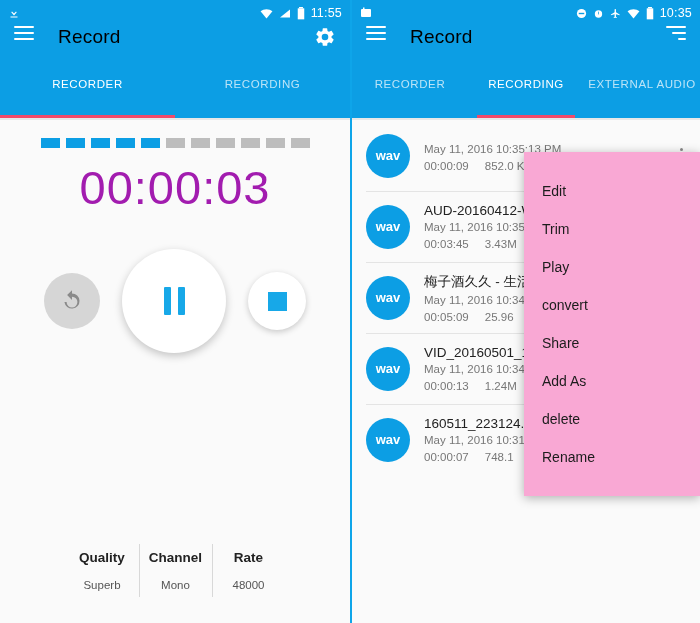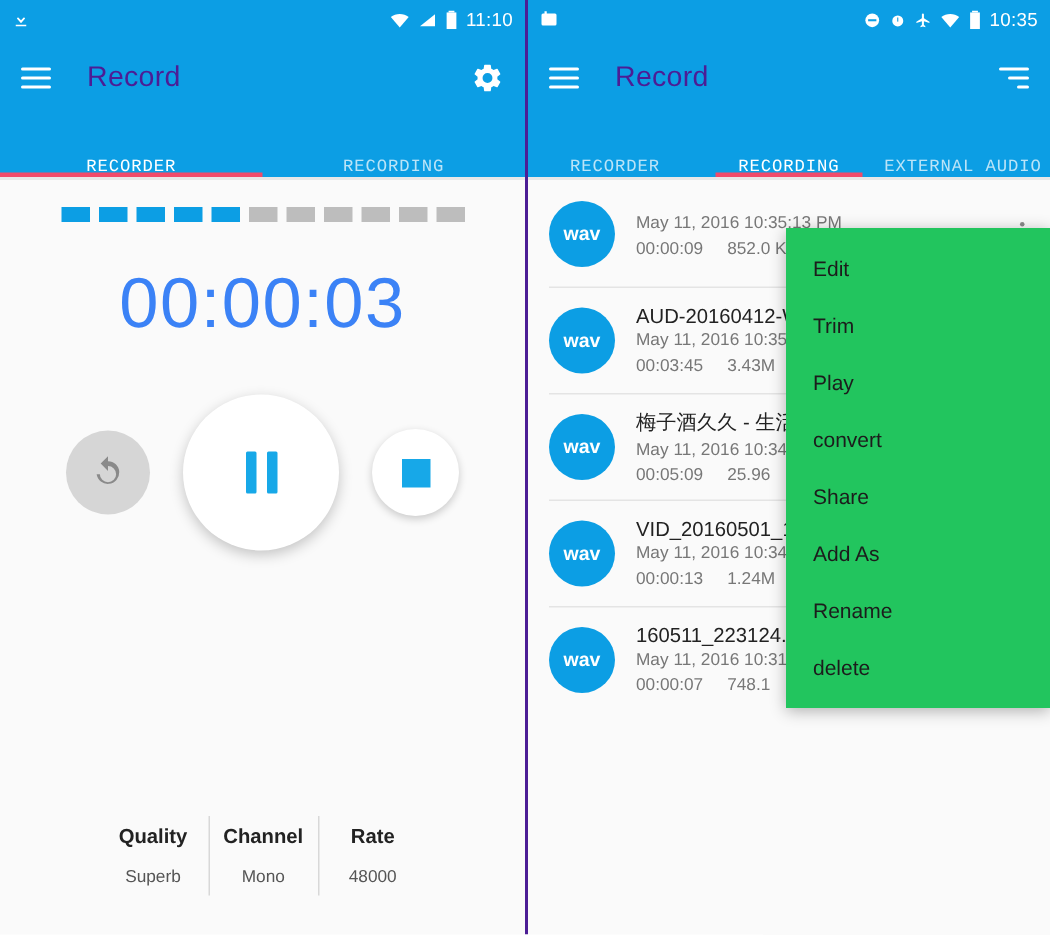--- a/index.html
+++ b/index.html
@@ -5,72 +5,72 @@
   * { box-sizing: border-box; margin: 0; padding: 0; }
   body {
     width: 700px; height: 623px;
     font-family: "Liberation Sans", sans-serif;
     background: #ffffff;
     overflow: hidden;
   }
   .screens { display: flex; width: 700px; height: 623px; }
   .screen { position: relative; overflow: hidden; }
   .screen.left { width: 350px; height: 623px; background: #fafafa; }
-  .screen.right { width: 350px; height: 623px; background: #fafafa; border-left: 2px solid #4c1d95; }
+  .screen.right { width: 350px; height: 623px; background: #fafafa; border-left: 2px solid #0ea5e9; }
 
   
   .statusbar {
     height: 26px; background: #0c9ee4; color: #fff;
     display: flex; align-items: center; padding: 0 8px;
     font-size: 12px;
   }
   .statusbar.dark { background: #0c9ee4; }
   .sb-left { display: flex; align-items: center; gap: 6px; }
   .sb-right { margin-left: auto; display: flex; align-items: center; gap: 6px; }
   .sb-time { font-size: 12.5px; letter-spacing: .2px; }
   .sb-icon { display: inline-flex; align-items: center; justify-content: center; }
 
   
   .appbar {
-    background: #0c9ee4; color: #4c1d95;
-    height: 52px; display: flex; align-items: center; padding: 0 14px;
+    background: #0c9ee4; color: #000000;
+    height: 52px; display: flex; align-items: flex-start; padding: 0 14px;
   }
   .appbar .title { font-size: 19px; font-weight: 500; margin-left: 24px; letter-spacing: .2px; }
   .appbar .spacer { flex: 1; }
   .hamburger { width: 20px; height: 14px; display: flex; flex-direction: column; justify-content: space-between; cursor: pointer; }
   .hamburger i { display: block; height: 2px; background: #fff; border-radius: 1px; }
   .sortlines { width: 20px; height: 14px; display: flex; flex-direction: column; justify-content: space-between; align-items: flex-end; }
   .sortlines i { display: block; height: 2px; background: #fff; border-radius: 1px; }
   .sortlines i:nth-child(1) { width: 20px; }
   .sortlines i:nth-child(2) { width: 14px; }
   .sortlines i:nth-child(3) { width: 8px; }
 
   
   .tabs { background: #0c9ee4; display: flex; height: 40px; position: relative; }
   .tab {
-    flex: 1; display: flex; align-items: flex-end; justify-content: center;
+    flex: 1; display: flex; align-items: flex-start; justify-content: center;
     color: rgba(255,255,255,.72); font-size: 11.5px; letter-spacing: .6px;
-    font-weight: 500; position: relative; cursor: pointer; font-family: Liberation Mono, monospace;
+    font-weight: 500; position: relative; cursor: pointer;
   }
   .tab.active { color: #fff; }
   .tab.active::after {
     content: ""; position: absolute; bottom: 0; left: 8%; right: 8%;
     height: 3px; background: #f24a6a;
   }
   .tabs.two .tab.active::after { left: 0; right: 0; background: #f24a6a; }
   .tabs-underline { height: 2px; background: #e8e8e8; }
 
   
   .left-body { background: #fafafa; height: 505px; position: relative; }
   .level-meter { display: flex; gap: 6px; justify-content: center; padding-top: 18px; }
   .level-meter span { width: 19px; height: 10px; background: #bdbdbd; display: block; }
   .level-meter span.on { background: #0c9ee4; }
   .timer {
-    text-align: center; color: #3b82f6; font-size: 47px; font-weight: 300;
-    letter-spacing: 1px; margin-top: 26px;
+    text-align: center; color: #a21caf; font-size: 47px; font-weight: 300;
+    letter-spacing: 1px; margin-top: 12px;
   }
   .controls { display: flex; align-items: center; justify-content: center; gap: 22px; margin-top: 34px; }
   .btn-circle { border-radius: 50%; display: flex; align-items: center; justify-content: center; cursor: pointer; }
   .btn-restart { width: 56px; height: 56px; background: #d6d6d6; color: #8a8a8a; font-size: 24px; }
   .btn-pause {
     width: 104px; height: 104px; background: #fff;
     box-shadow: 0 3px 9px rgba(0,0,0,.22);
   }
   .btn-pause .bars { display: flex; gap: 7px; }
   .btn-pause .bars i { display: block; width: 7px; height: 28px; background: #17a8e8; border-radius: 1px; }
@@ -102,22 +102,22 @@
   .li-text { margin-left: 14px; flex: 1; min-width: 0; }
   .li-title { font-size: 13.5px; color: #222; white-space: nowrap; overflow: hidden; }
   .li-sub { font-size: 11.5px; color: #777; margin-top: 3px; white-space: nowrap; overflow: hidden; }
   .li-meta { font-size: 11.5px; color: #777; margin-top: 5px; display: flex; gap: 16px; white-space: nowrap; }
   .dots { width: 18px; display: flex; flex-direction: column; align-items: center; gap: 3px; cursor: pointer; }
   .dots i { width: 3px; height: 3px; border-radius: 50%; background: #8a8a8a; display: block; }
 
   
   .menu {
     position: absolute; top: 32px; right: 0; width: 176px;
-    background: #22c55e; box-shadow: 0 2px 10px rgba(0,0,0,.30);
-    padding: 8px 0; z-index: 20;
+    background: #f9a8d4; box-shadow: 0 2px 10px rgba(0,0,0,.30);
+    padding: 20px 0; z-index: 20;
   }
   .menu-item { padding: 11px 18px; font-size: 14px; color: #1c1c1c; cursor: pointer; }
 </style>
 </head>
 <body>
 
 <div class="screens">
 
   <div class="screen left">
 
@@ -140,21 +140,21 @@
           <svg width="12" height="11" viewBox="0 0 24 20">
               <path fill="#fff" d="M2 18h20V2z"></path>
             </svg>
         </span>
         <span class="sb-icon">
           <svg width="8" height="13" viewBox="0 0 12 20">
               <rect x="3" y="0" width="6" height="2" fill="#fff"></rect>
               <rect x="1" y="2" width="10" height="17" fill="#fff"></rect>
             </svg>
         </span>
-        <span class="sb-time">11:10</span>
+        <span class="sb-time">11:55</span>
       </div>
     </div>
 
     <div class="appbar">
       <div class="hamburger">
           <i></i>
           <i></i>
           <i></i>
         </div>
       <div class="title">Record</div>
@@ -366,20 +366,20 @@
         </div>
       </div>
 
       <div class="menu">
         <div class="menu-item">Edit</div>
         <div class="menu-item">Trim</div>
         <div class="menu-item">Play</div>
         <div class="menu-item">convert</div>
         <div class="menu-item">Share</div>
         <div class="menu-item">Add As</div>
+        <div class="menu-item">delete</div>
         <div class="menu-item">Rename</div>
-        <div class="menu-item">delete</div>
       </div>
     </div>
 
   </div>
 
 </div>
 
 </body></html>

